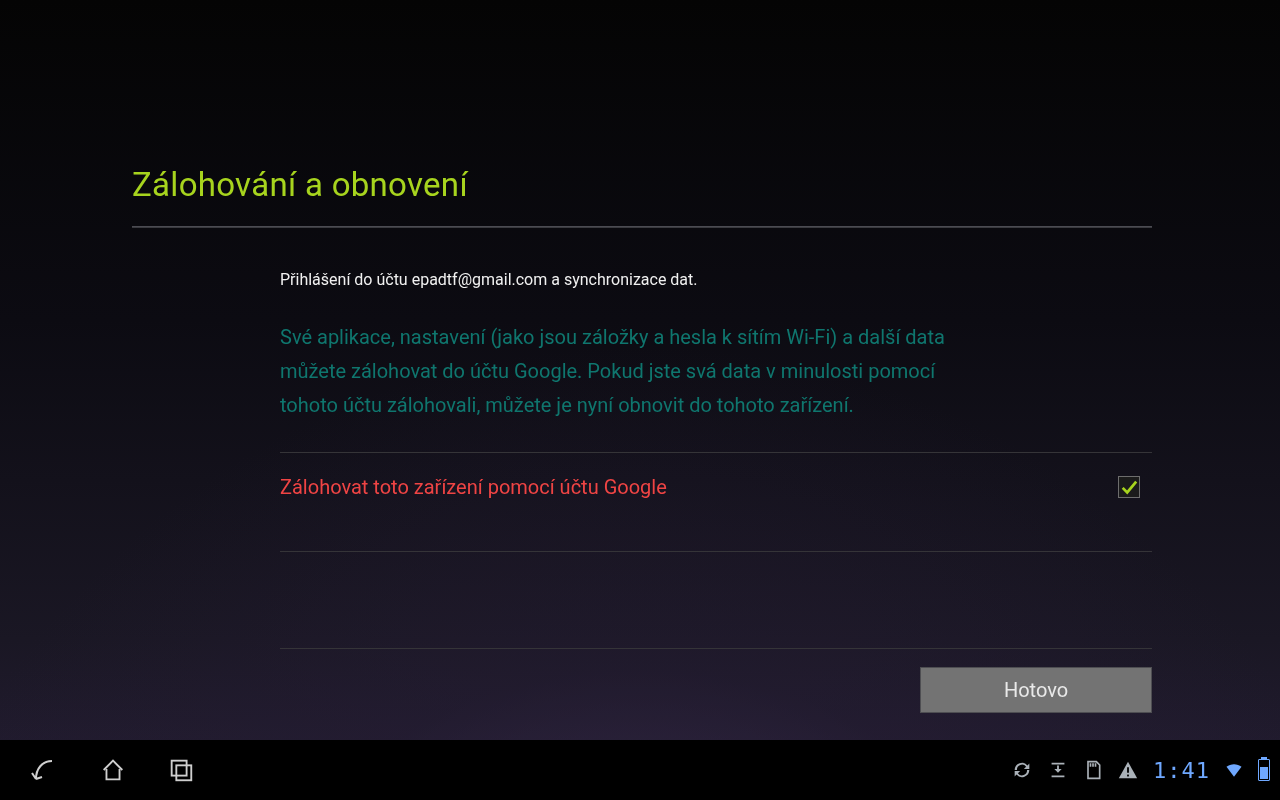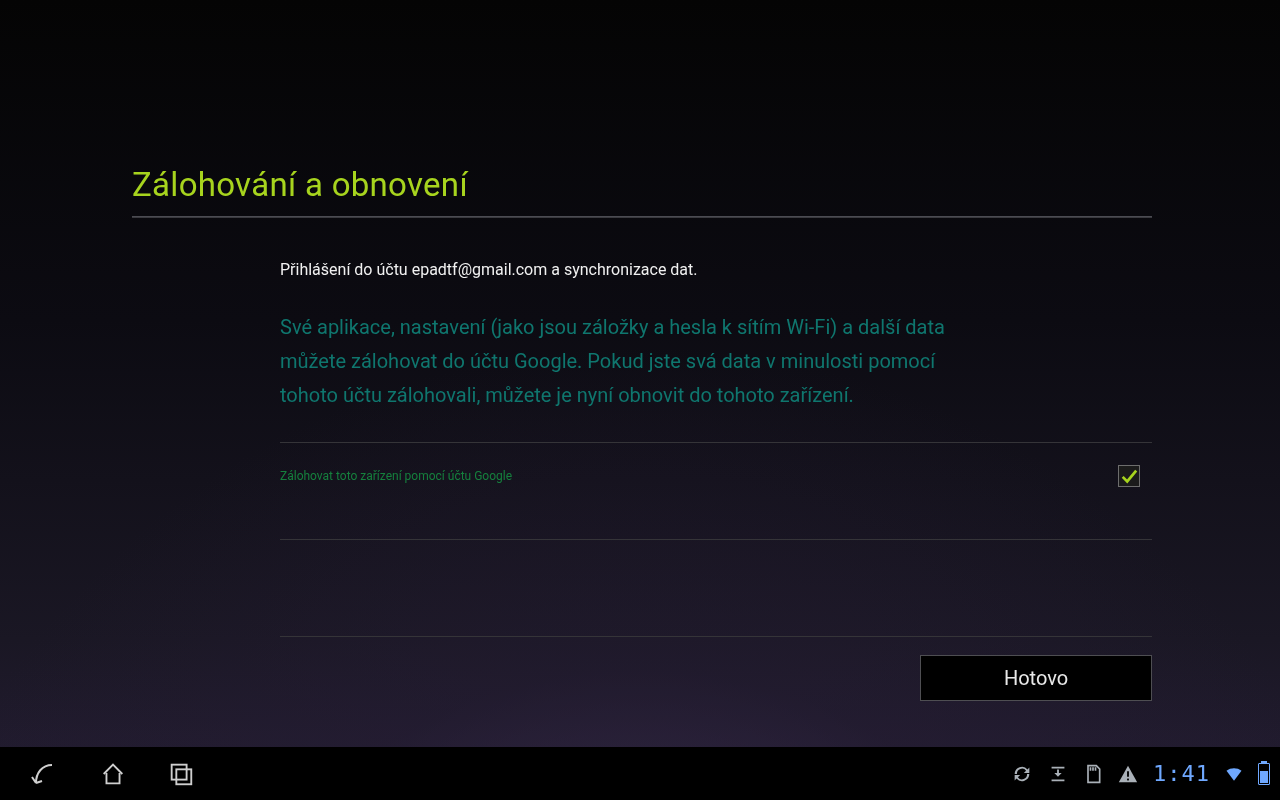--- a/index.html
+++ b/index.html
@@ -4,39 +4,39 @@
 <style>
   html,body{margin:0;padding:0;width:1280px;height:800px;overflow:hidden;
     font-family:"Roboto","Helvetica Neue",Arial,sans-serif;}
   body{
     background:
       radial-gradient(circle at 50% 140%, rgba(90,70,120,.55) 0%, rgba(40,30,55,.35) 35%, rgba(0,0,0,0) 60%),
       linear-gradient(#040404,#0c0b12 40%,#1a1724 80%,#241d33);
     position:relative;color:#e6e6e6;
   }
   .page{position:absolute;left:132px;right:128px;top:165px;}
-  h1.title{margin:0 0 12px 0;font-weight:400;font-size:33px;color:#a7d41e;letter-spacing:.3px;}
+  h1.title{margin:0 0 22px 0;font-weight:400;font-size:33px;color:#a7d41e;letter-spacing:.3px;}
   .rule{height:1px;background:#3a3a3f;border-top:1px solid #4b4b52;margin:0 0 0 0;}
   .content{margin-left:148px;margin-right:0;}
   .p1{margin:40px 0 0 0;font-size:16px;color:#f0f0f0;line-height:1.5;}
   .p2{margin:28px 0 0 0;font-size:20px;color:#0f766e;line-height:1.7;max-width:700px;}
   .thin-rule{height:1px;background:#353438;margin-top:30px;}
   .check-row{display:flex;align-items:center;justify-content:space-between;
     padding:22px 4px 22px 0;}
-  .check-label{font-size:12px;color:#15803d;}
+  .check-label{font-size:20px;color:#ef4444;}
   .checkbox{width:20px;height:20px;border:1px solid #6d6d6d;background:#1b1b1b;
     display:flex;align-items:center;justify-content:center;margin-right:8px;cursor:pointer;}
   .checkbox svg{width:18px;height:18px;}
   .lower-rule{height:1px;background:#353438;margin-top:96px;}
   .btn-row{display:flex;justify-content:flex-end;margin-top:18px;}
-  .btn{min-width:230px;height:44px;background:#000000;border:1px solid #4e4e52;
+  .btn{min-width:230px;height:44px;background:#737373;border:1px solid #4e4e52;
     color:#e9e9e9;font-size:20px;display:flex;align-items:center;justify-content:center;
     cursor:pointer;user-select:none;}
   
-  .sysbar{position:absolute;left:0;right:0;bottom:0;height:53px;background:#000;
+  .sysbar{position:absolute;left:0;right:0;bottom:0;height:60px;background:#000;
     display:flex;align-items:center;justify-content:space-between;padding:0 10px;box-sizing:border-box;}
   .nav-left{display:flex;align-items:center;gap:38px;padding-left:20px;}
   .nav-left .nicon{width:30px;height:30px;display:flex;align-items:center;justify-content:center;cursor:pointer;}
   .nav-left svg{stroke:#cfcfcf;fill:none;stroke-width:2;}
   .tray{display:flex;align-items:center;gap:14px;color:#aab1b8;}
   .tray .ticon{display:flex;align-items:center;justify-content:center;}
   .tray svg{display:block;}
   .clock{font-family:monospace;font-size:22px;color:#6fa8ff;letter-spacing:1px;}
   .batt{width:10px;height:20px;border:1px solid #6fa8ff;border-radius:1px;position:relative;}
   .batt::before{content:"";position:absolute;top:-3px;left:2px;right:2px;height:2px;background:#6fa8ff;}

